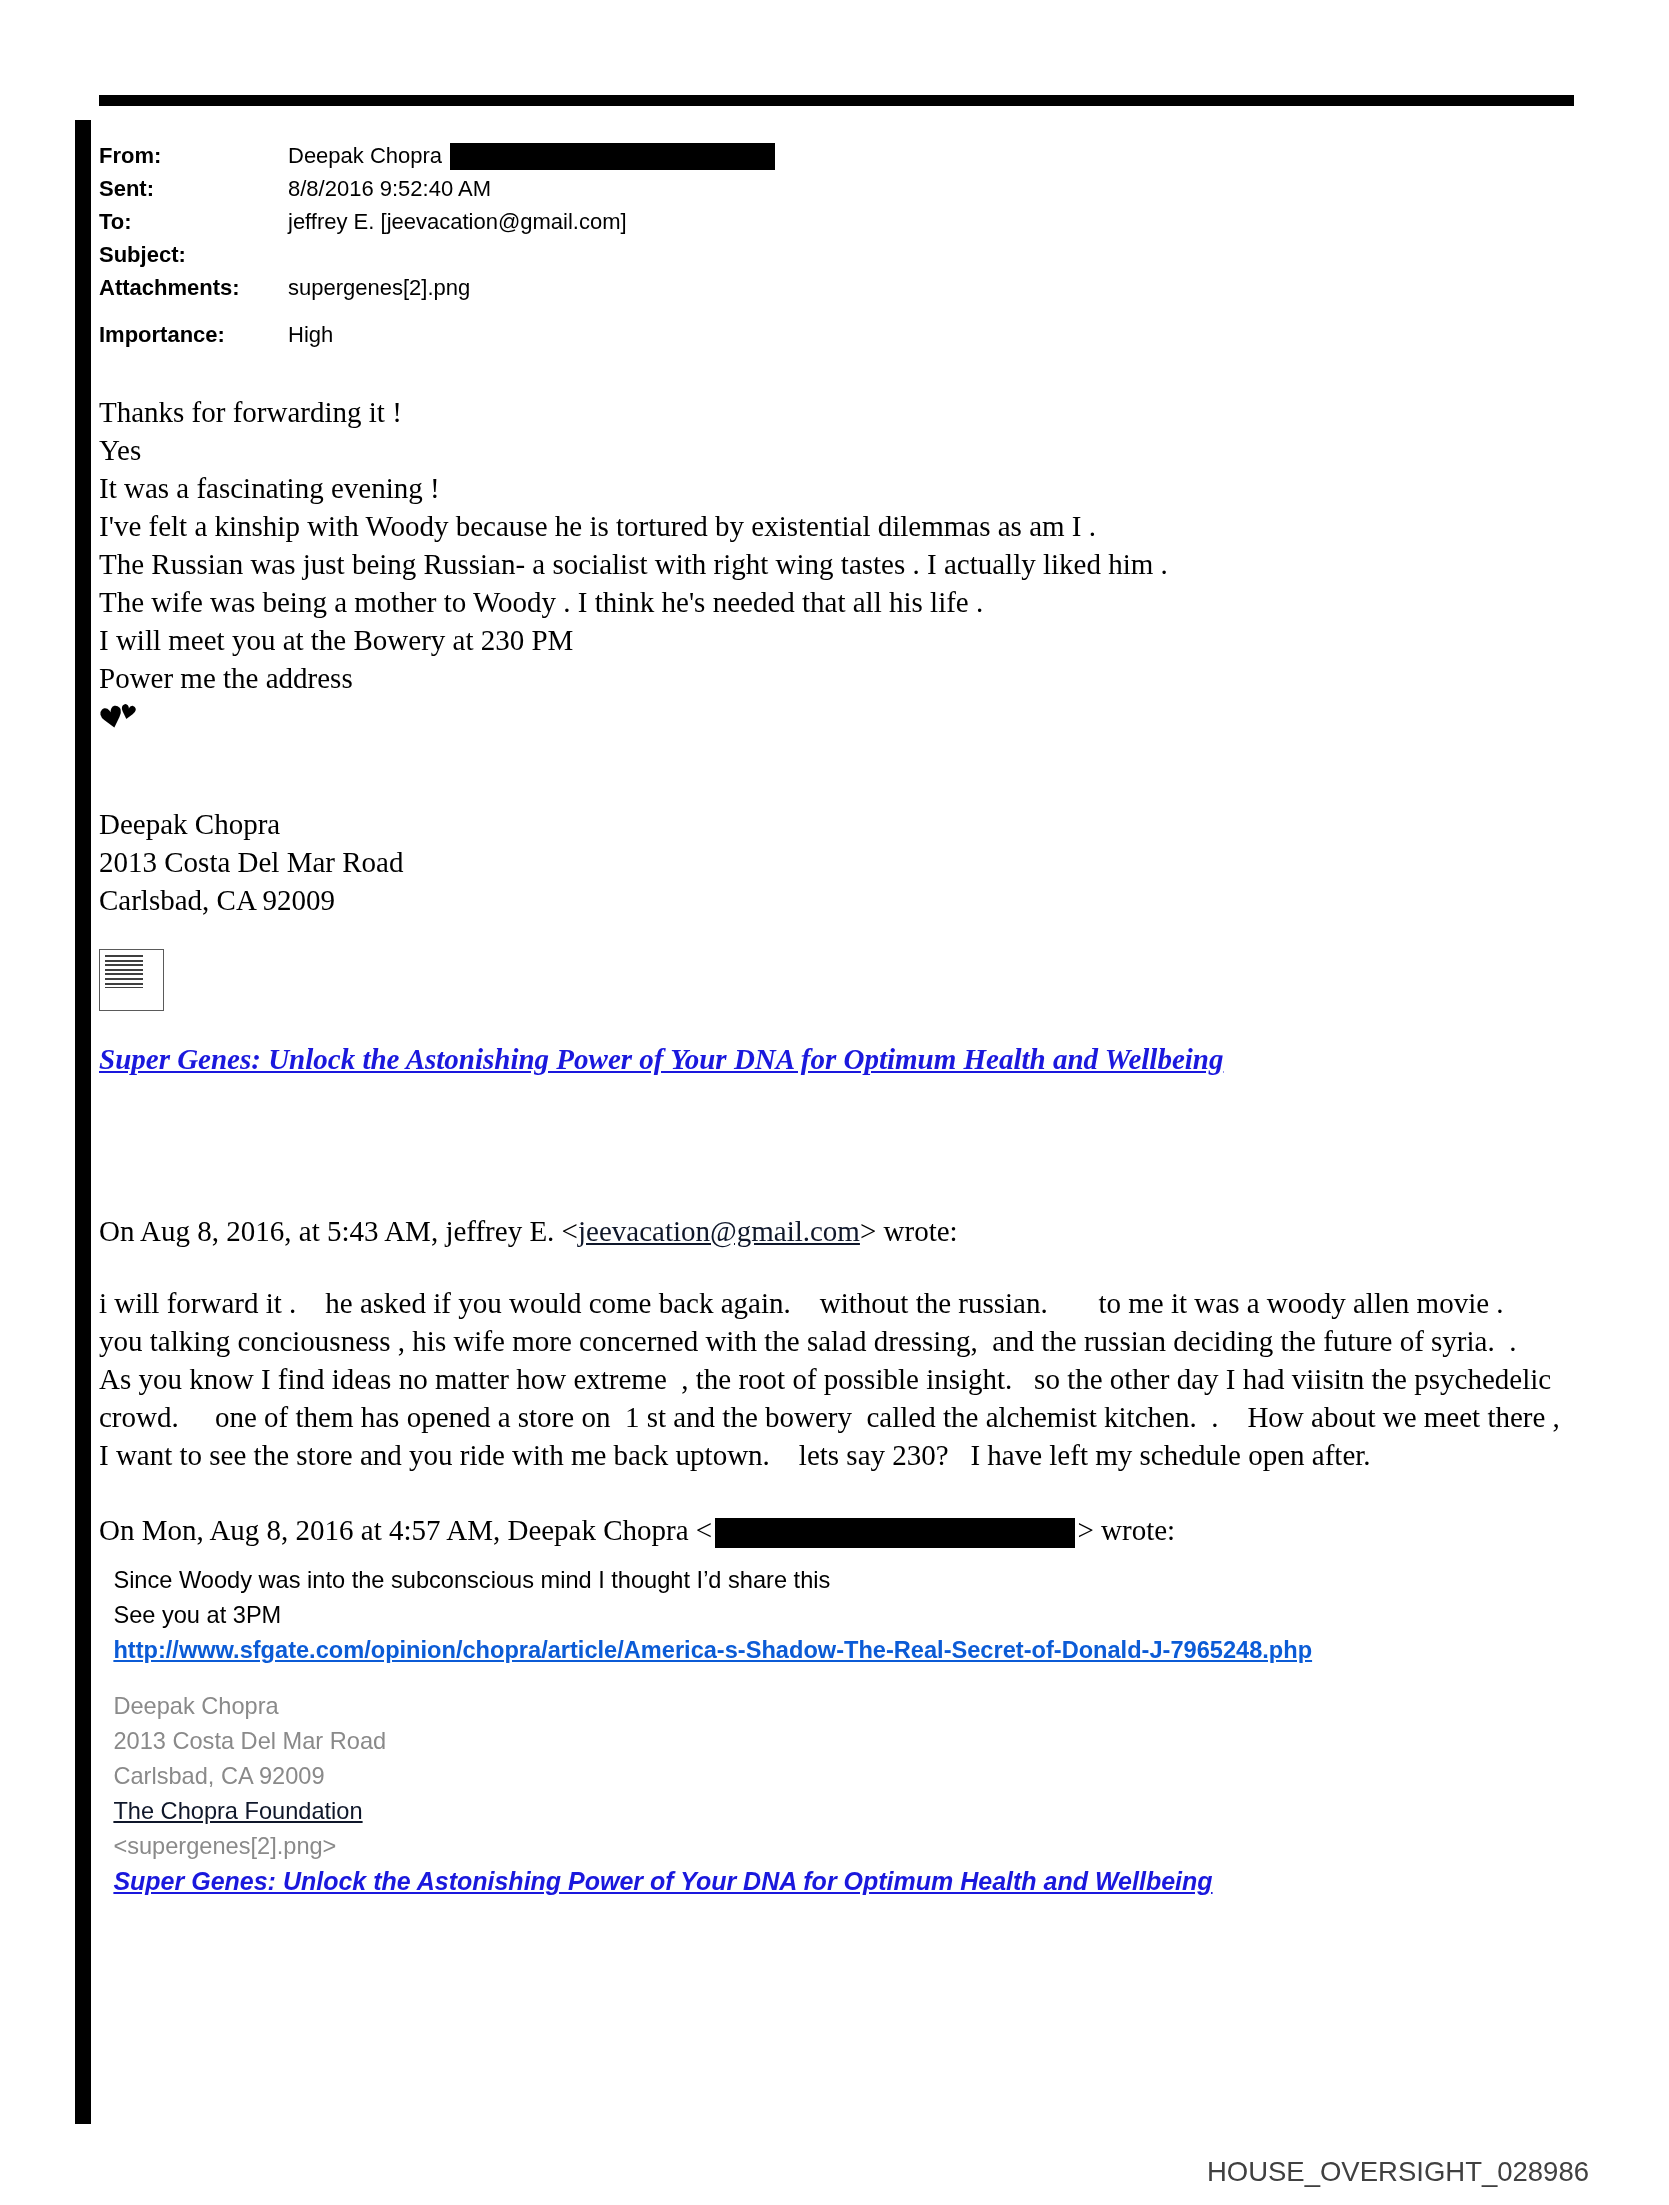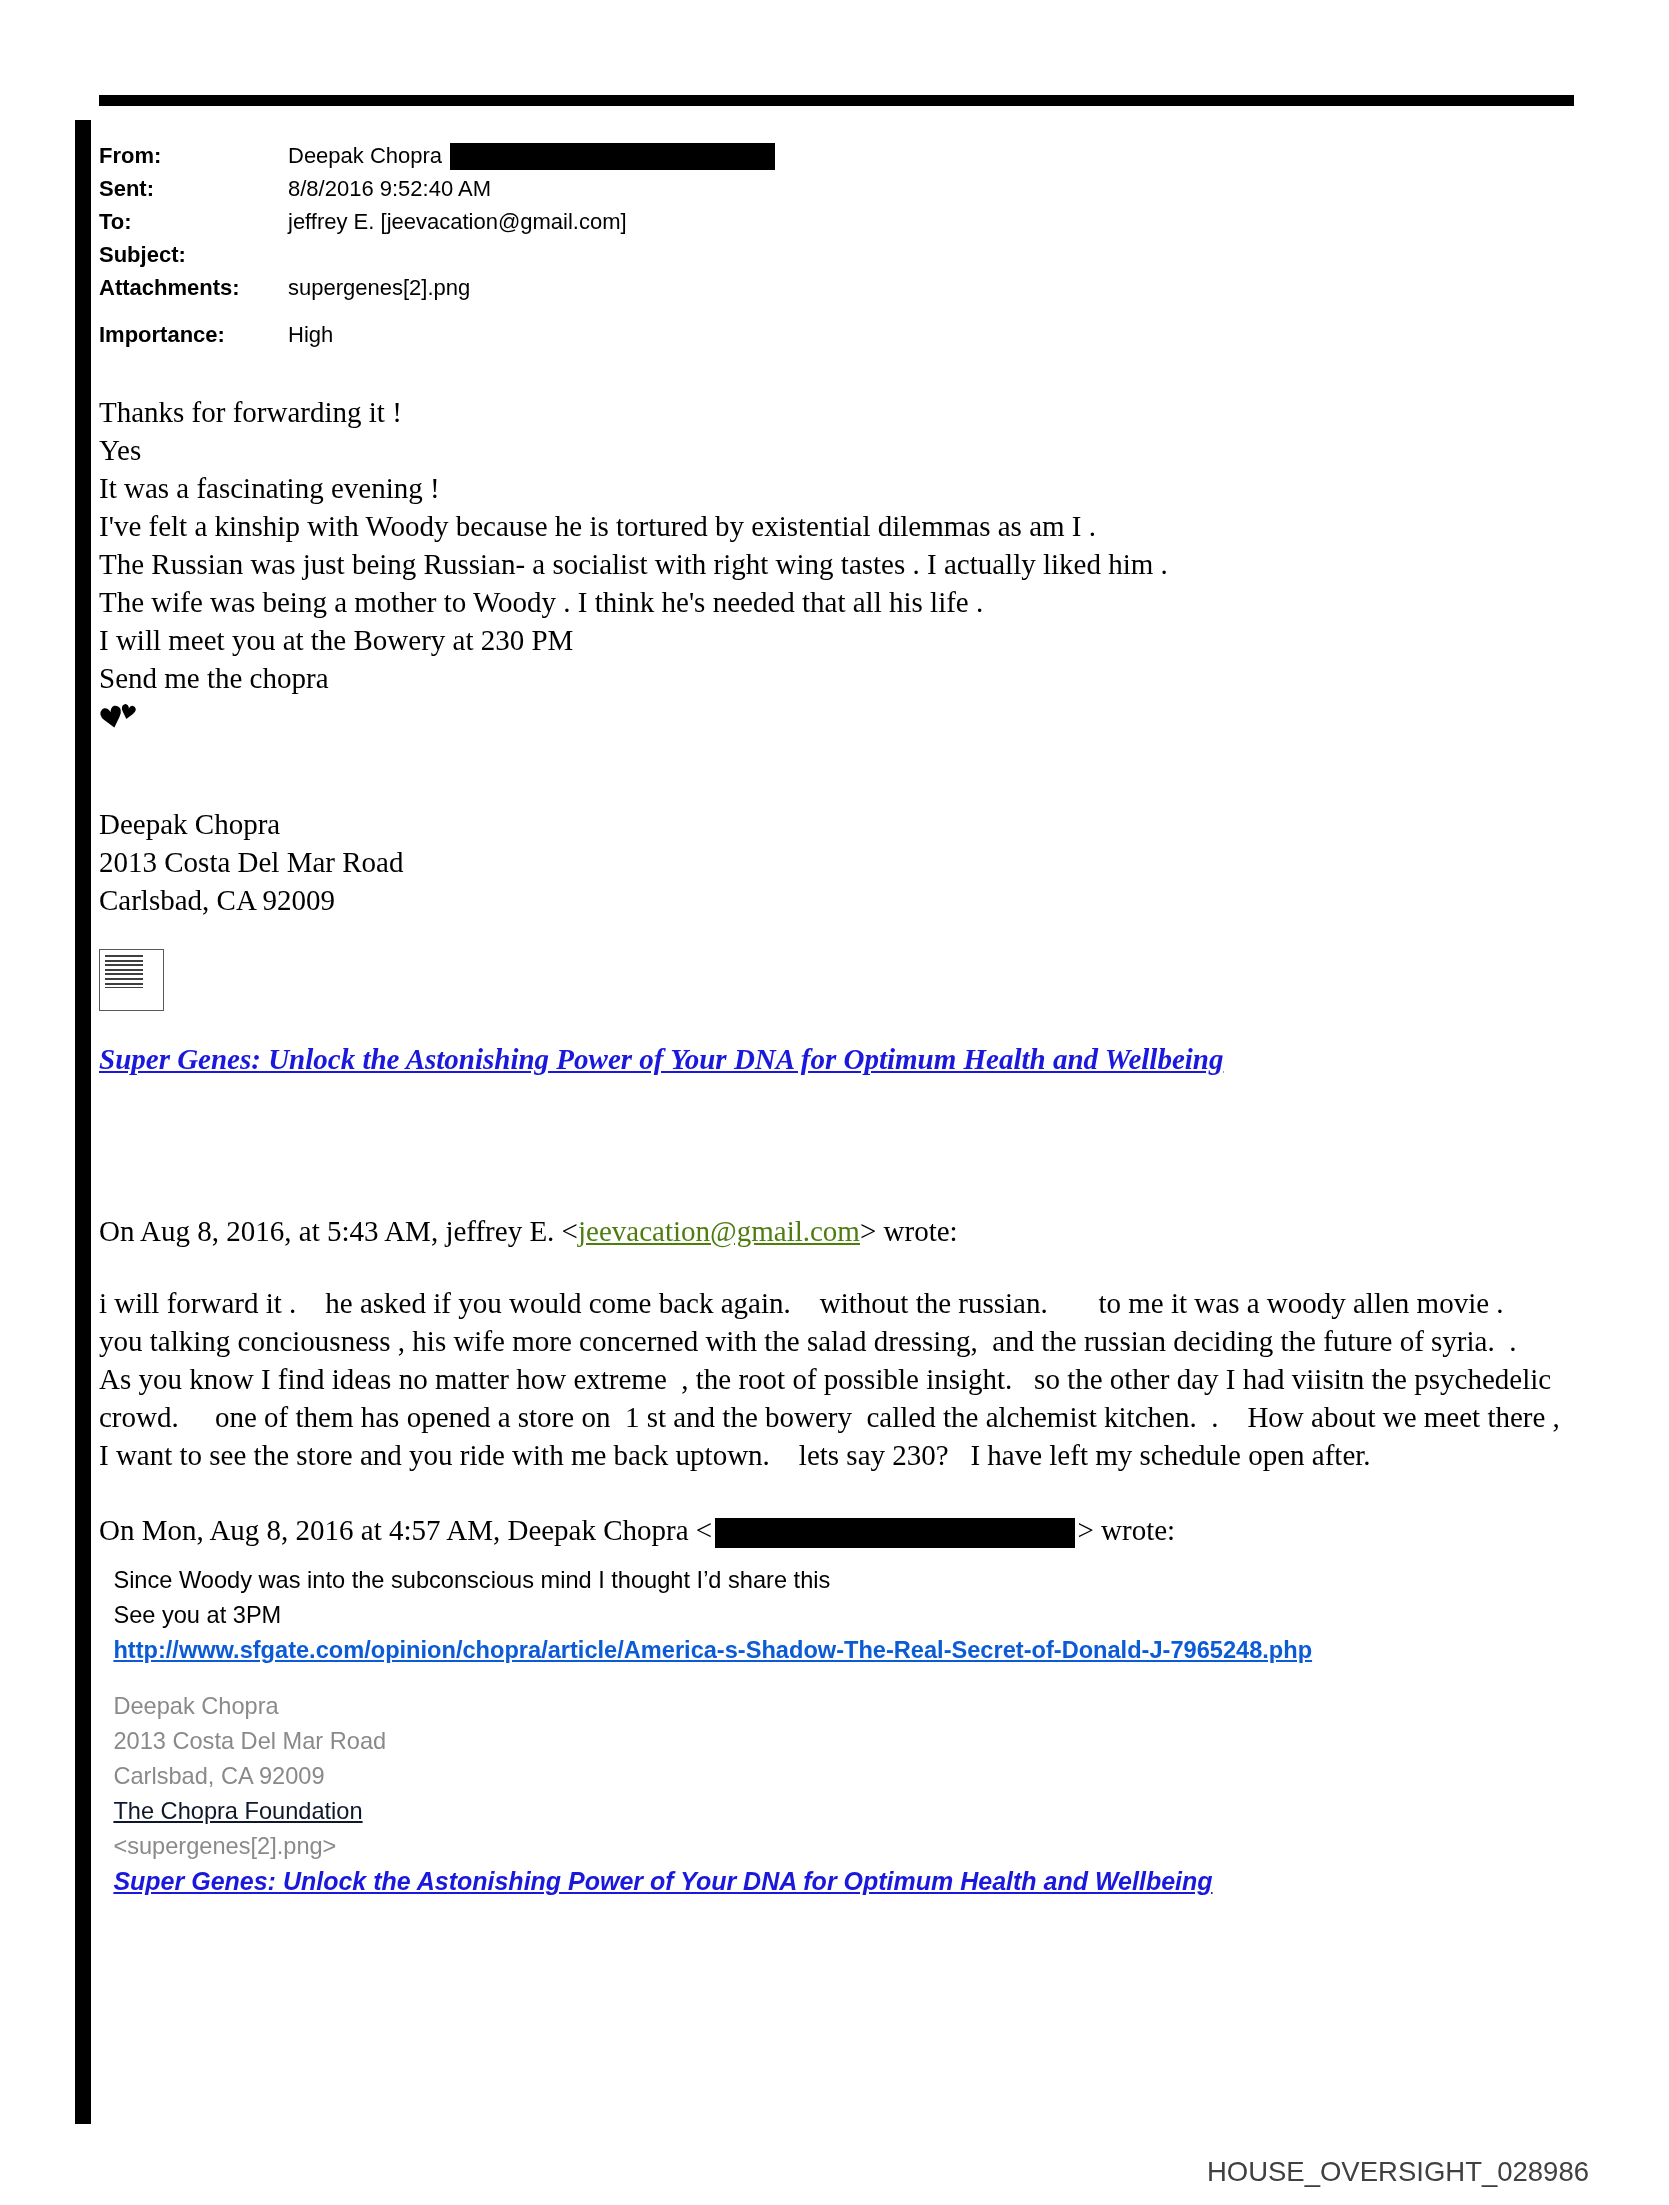--- a/index.html
+++ b/index.html
@@ -76,21 +76,21 @@
   .supergenes-serif {
     display:block;
     margin-top:29px;
     font-family:"Liberation Serif", serif;
     font-size:29px;
     line-height:38px;
     font-weight:bold;
     font-style:italic;
     color:#1a18dd;
   }
-  .email-lnk { color:#4d7c0f; }
+  .email-lnk { color:#0f172a; }
   .url-lnk { color:#0b5bd6; font-weight:bold; word-break:break-all; }
   .foundation-lnk { color:#0f172a; }
   .supergenes-sans {
     display:inline-block;
     font-family:"Liberation Sans", sans-serif;
     font-size:25px;
     font-weight:bold;
     font-style:italic;
     color:#1a18dd;
   }
@@ -175,21 +175,21 @@
     </div>
 
     <div class="body-text">
       <div class="body-line">Thanks for forwarding it !</div>
       <div class="body-line">Yes</div>
       <div class="body-line">It was a fascinating evening !</div>
       <div class="body-line">I've felt a kinship with Woody because he is tortured by existential dilemmas as am I .</div>
       <div class="body-line">The Russian was just being Russian- a socialist with right wing tastes . I actually liked him .</div>
       <div class="body-line">The wife was being a mother to Woody . I think he's needed that all his life .</div>
       <div class="body-line">I will meet you at the Bowery at 230 PM</div>
-      <div class="body-line">Send me the chopra</div>
+      <div class="body-line">Power me the address</div>
       <div class="hearts-line">
         <span class="heart heart-big">♥</span><span class="heart heart-small">♥</span>
       </div>
 
       <div class="sig-block">
         <div>Deepak Chopra</div>
         <div>2013 Costa Del Mar Road</div>
         <div>Carlsbad, CA 92009</div>
       </div>
 

